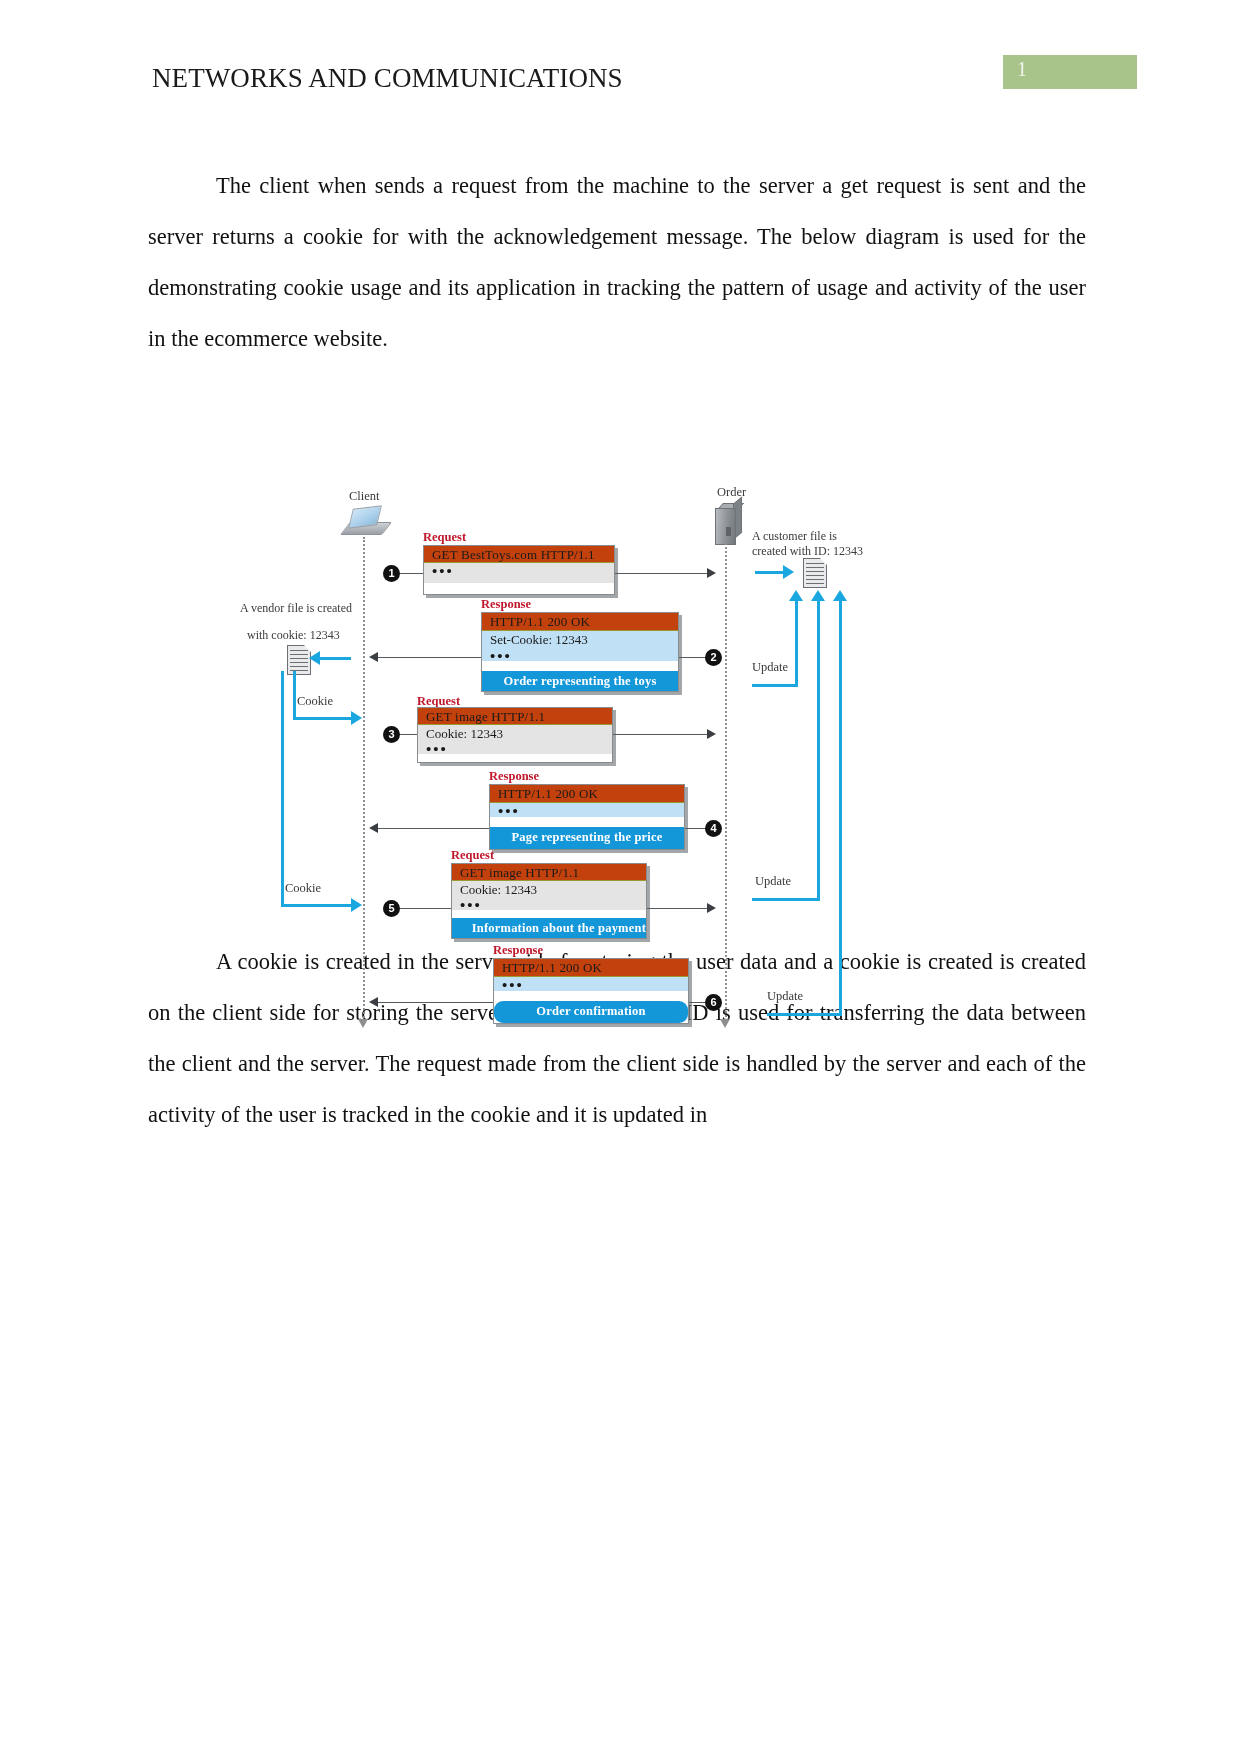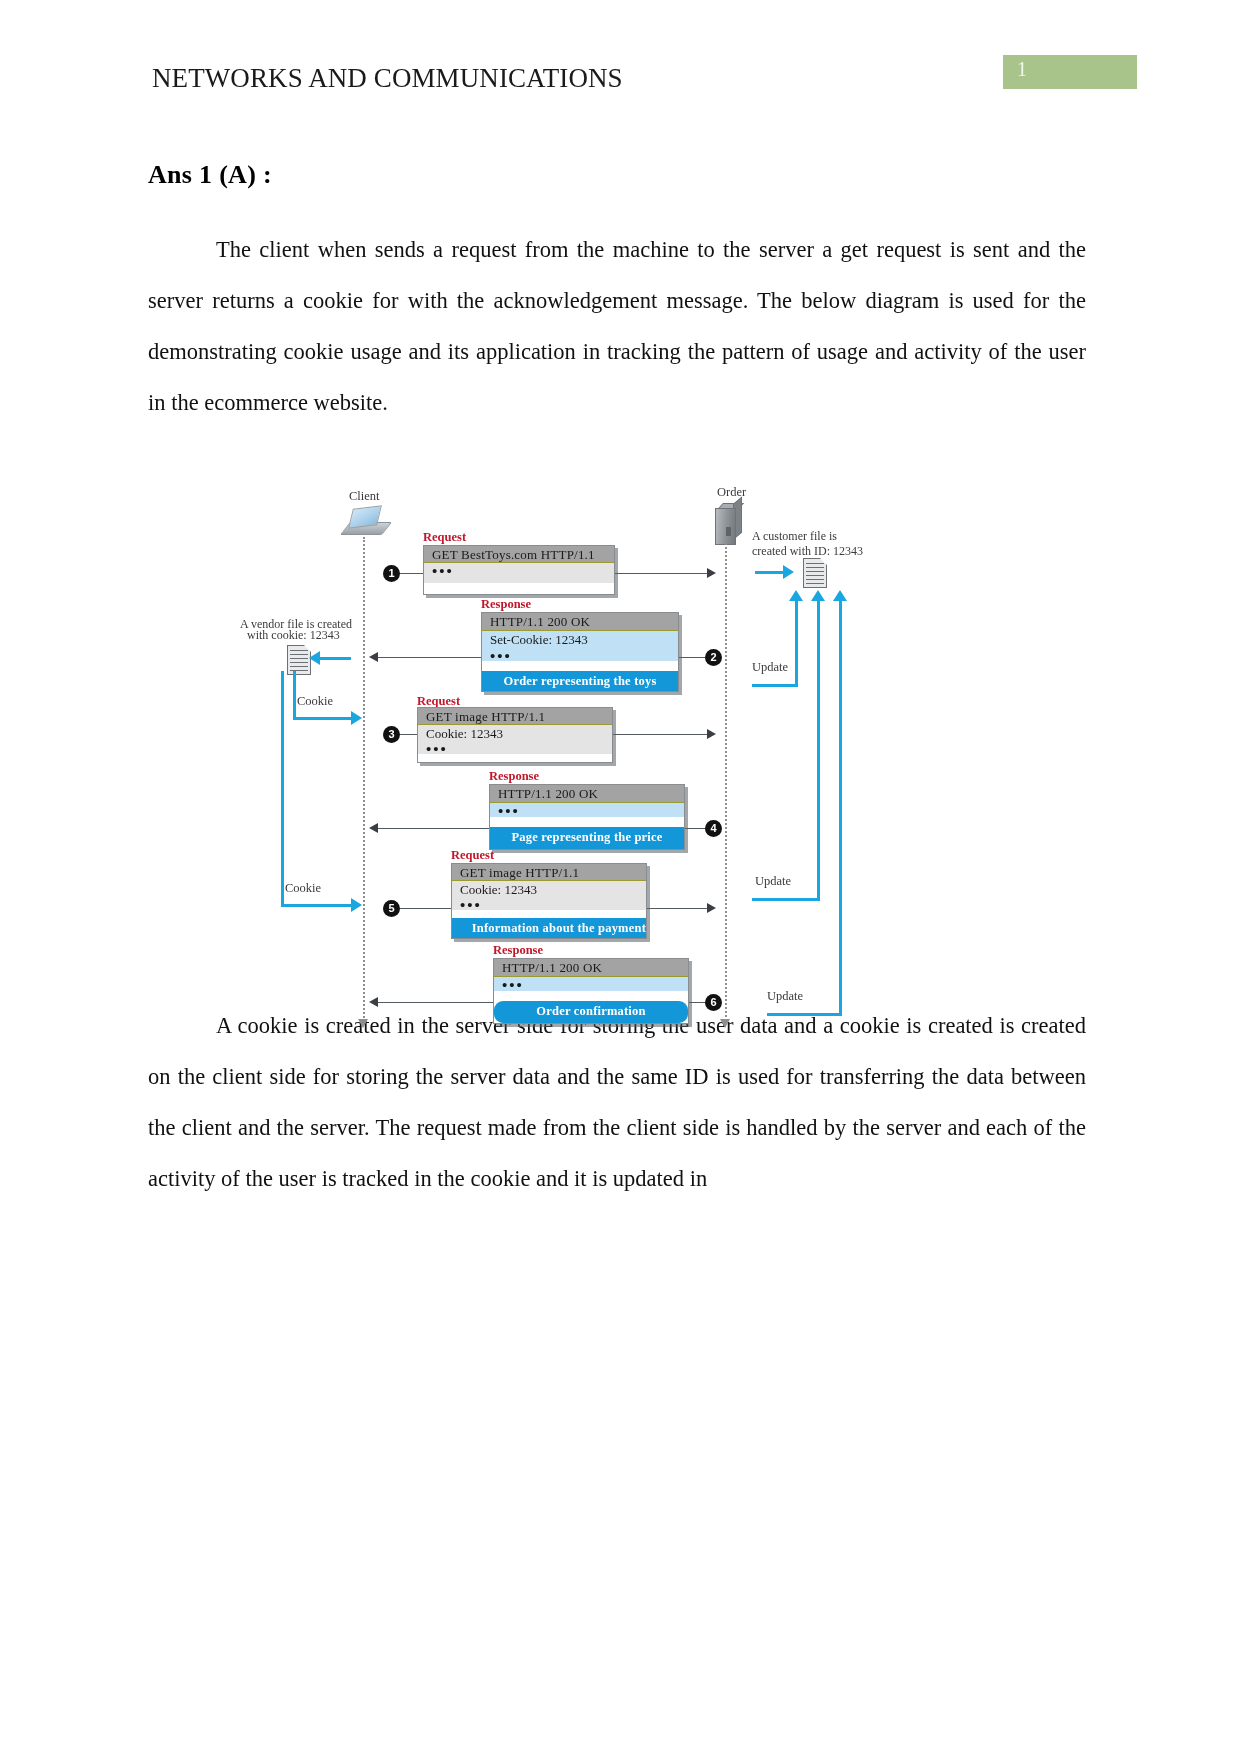--- a/index.html
+++ b/index.html
@@ -205,21 +205,21 @@
     box-shadow: 3px 3px 0 rgba(90,95,100,0.55);
   }
   .msg-title {
     position: absolute;
     font-size: 12.5px;
     font-weight: bold;
     color: #c0172b;
     white-space: nowrap;
   }
   .row-yellow {
-    background: #a3a3a3;
+    background: #c2410c;
     font-size: 13px;
     color: #1a1a1a;
     padding: 1px 8px;
     box-sizing: border-box;
     white-space: nowrap;
     border-bottom: 1px solid #9a9a30;
     letter-spacing: 0.2px;
   }
   .row-lightblue {
     background: #bfe0f5;
@@ -342,21 +342,20 @@
 <div class="page">
 
   <div class="header">
     <div class="doc-title">NETWORKS AND COMMUNICATIONS</div>
     <div class="page-number-badge">
       <span>1</span>
     </div>
   </div>
 
   <div class="content">
-    <div class="section-heading">Ans 1 (A) :</div>
     <p class="body">The client when sends a request from the machine to the server a get request is sent and the server returns a cookie for with the acknowledgement message. The below diagram is used for the demonstrating cookie usage and its application in tracking the pattern of usage and activity of the user in the ecommerce website.</p>
 
     <div style="height:556px"></div>
 
     <p class="body">A cookie is created in the server side for storing the user data and a cookie is created is created on the client side for storing the server data and the same ID is used for transferring the data between the client and the server. The request made from the client side is handled by the server and each of the activity of the user is tracked in the cookie and it is updated in</p>
   </div>
 
   <div class="figure">
 
     <div class="fig-label" style="left:94px; top:4px;">Client</div>
@@ -395,21 +394,21 @@
     <div class="cyan-v" style="left:562px; top:115px; height:300px;"></div>
     <div class="cyan-arrow-up" style="left:556px; top:105px;"></div>
     <div class="cyan-h" style="left:497px; top:413px; width:68px;"></div>
     <div class="fig-label" style="left:500px; top:389px;">Update</div>
 
     <div class="cyan-v" style="left:584px; top:115px; height:415px;"></div>
     <div class="cyan-arrow-up" style="left:578px; top:105px;"></div>
     <div class="cyan-h" style="left:512px; top:528px; width:75px;"></div>
     <div class="fig-label" style="left:512px; top:504px;">Update</div>
 
-    <div class="fig-note" style="left:-15px; top:132px;">A vendor file is created</div>
+    <div class="fig-note" style="left:-15px; top:116px;">A vendor file is created</div>
     <div class="fig-note" style="left:-8px; top:143px;">with cookie: 12343</div>
     <div class="docicon" style="left:32px; top:160px;">
         <div class="fold"></div>
       </div>
     <div class="cyan-h" style="left:62px; top:172px; width:34px;"></div>
     <div class="cyan-arrow-l" style="left:54px; top:166px;"></div>
 
     <div class="cyan-v" style="left:38px; top:186px; height:48px;"></div>
     <div class="cyan-h" style="left:38px; top:232px; width:60px;"></div>
     <div class="cyan-arrow-r" style="left:96px; top:226px;"></div>

